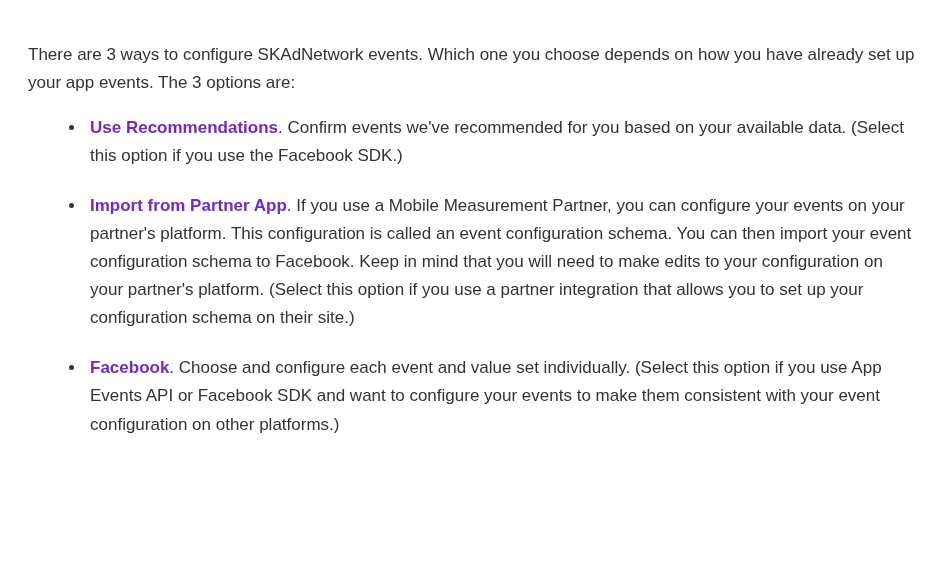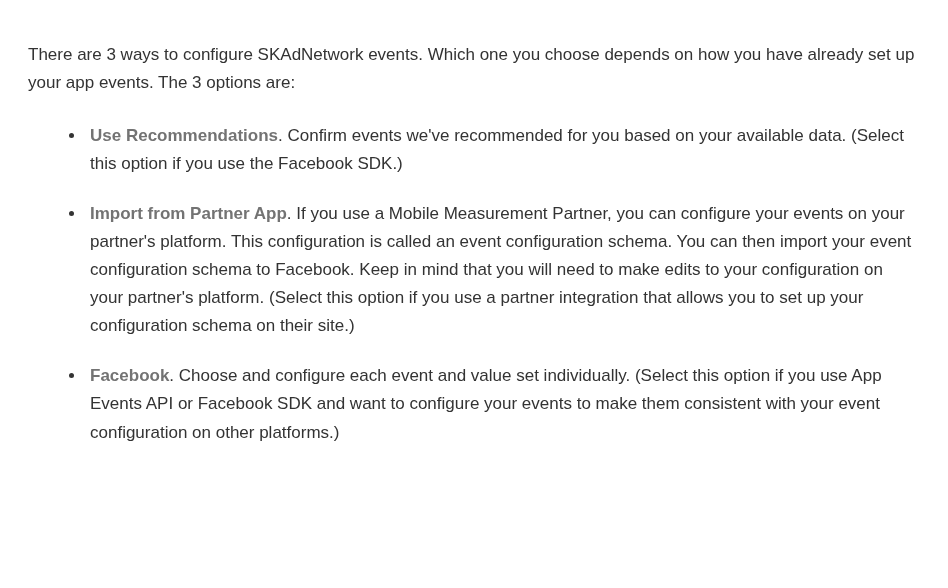--- a/index.html
+++ b/index.html
@@ -7,36 +7,36 @@
       font-size: 17px;
       line-height: 1.65;
       color: #333;
       padding: 24px 28px;
       margin: 0;
       width: 948px;
       box-sizing: border-box;
       background: #fff;
     }
     .intro {
-      margin-bottom: 25px;
+      margin-bottom: 17px;
     }
     ul {
       margin: 0;
       padding-left: 58px;
     }
     li {
       margin-bottom: 22px;
       padding-left: 4px;
     }
     li::marker {
       color: #333;
     }
     .bold {
       font-weight: 700;
-      color: #737373;
+      color: #6d28d9;
     }
   </style>
 </head>
 <body>
 
 <p class="intro">There are 3 ways to configure SKAdNetwork events. Which one you choose depends on how you have already set up your app events. The 3 options are:</p>
 
 <ul>
   <li>
     <span class="bold">Use Recommendations</span><span>. Confirm events we've recommended for you based on your available data. (Select this option if you use the Facebook SDK.)</span>

